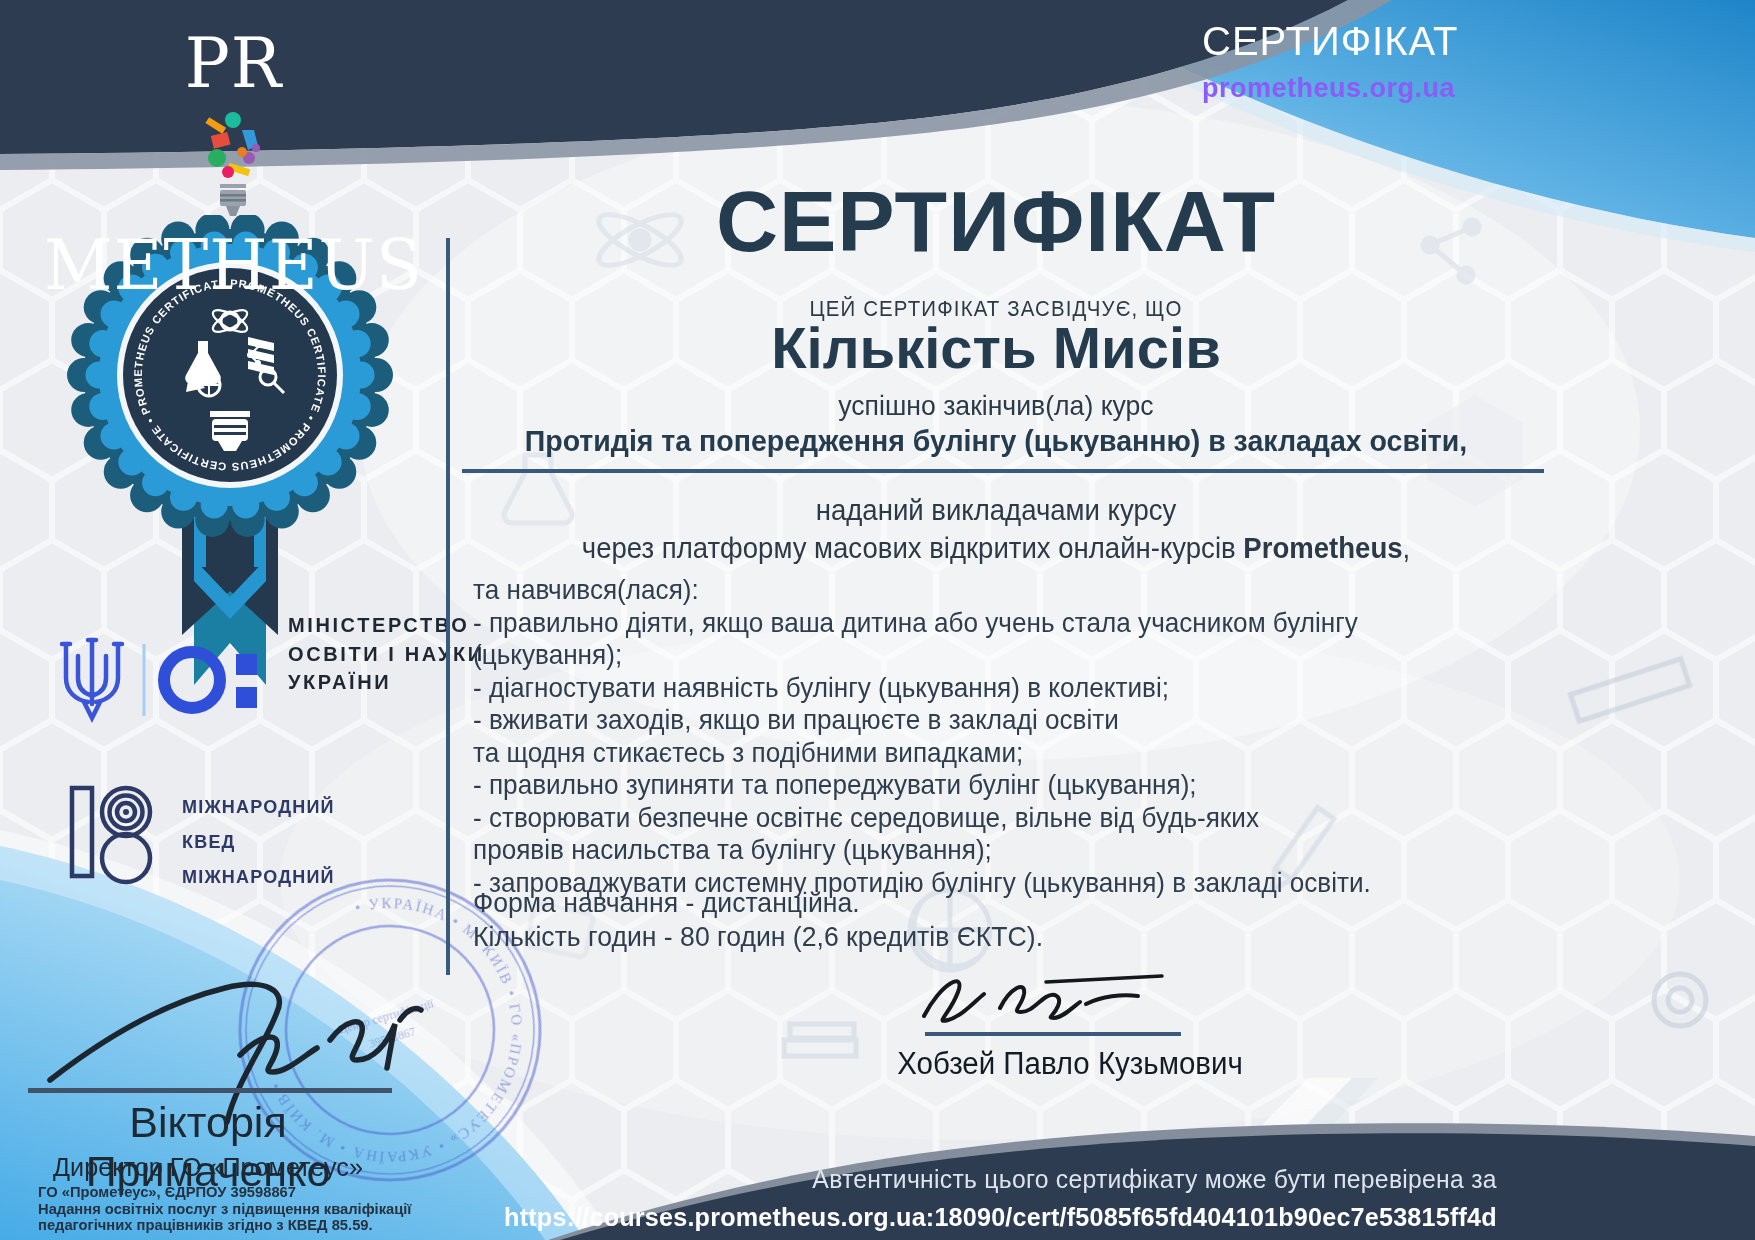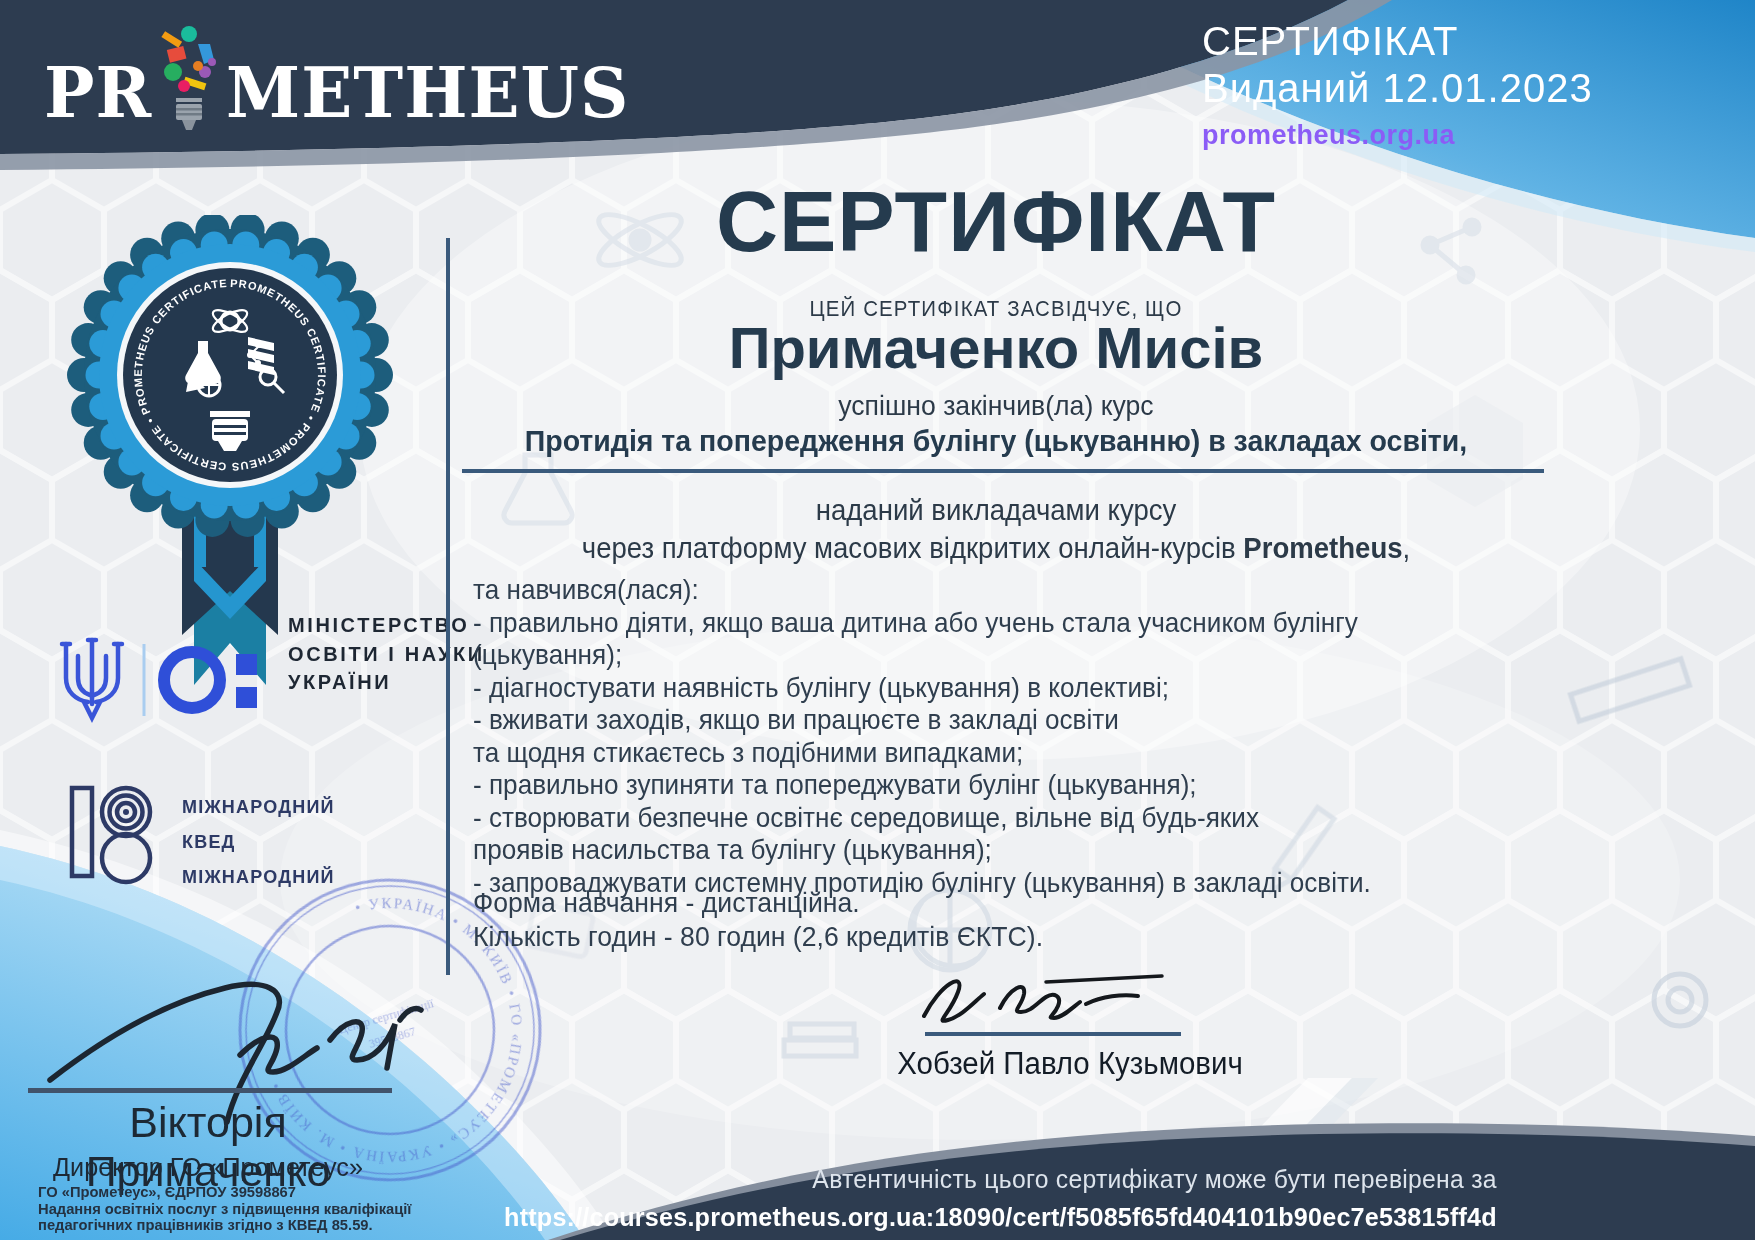--- a/index.html
+++ b/index.html
@@ -4,22 +4,22 @@
 <style>
   html,body{margin:0;padding:0;background:#4a4f57;}
   .stage{position:relative;width:1755px;height:1240px;overflow:hidden;background:#ecedef;
          font-family:"Liberation Sans",sans-serif;}
   .abs{position:absolute;}
   svg{display:block;}
   .ctr{text-align:center;}
   .navytxt{color:#253b4e;}
   .cond-c{transform:scaleX(.95);transform-origin:50% 0;}
   .cond-l{transform:scaleX(.95);transform-origin:0 0;}
-  .logo-row{display:flex;align-items:flex-end;color:#ffffff;
-            font-family:"DejaVu Serif","Liberation Serif",serif;font-weight:700;}
+  .logo-row{display:flex;align-items:center;color:#ffffff;
+            font-family:"DejaVu Serif","Liberation Serif",serif;font-weight:400;flex-direction:column;}
   .logo-word{font-size:67px;line-height:86px;letter-spacing:1px;transform:scaleY(1.04);transform-origin:top;}
   .tr-line{color:#ffffff;font-weight:400;font-size:40px;line-height:47px;letter-spacing:1px;}
   .tr-site{color:#8b5cf6;font-weight:700;font-size:27px;margin-top:8px;letter-spacing:.5px;}
   .title-main{font-size:86px;font-weight:800;letter-spacing:1px;line-height:1;}
   .attest{font-size:21.5px;letter-spacing:1.2px;color:#2c3a48;}
   .recipient{font-size:58px;font-weight:800;line-height:1.1;}
   .completed{font-size:28px;color:#2c3a48;}
   .course{font-size:30px;font-weight:700;}
   .provided{font-size:29px;color:#2c3a48;}
   .outcomes{font-size:27.5px;line-height:32.5px;color:#2f3e4e;}
@@ -304,31 +304,30 @@
       <rect x="22" y="84" width="26" height="16" rx="2" fill="#9aa3ad"></rect>
       <rect x="22" y="88" width="26" height="2.5" fill="#6f7a85"></rect>
       <rect x="22" y="93" width="26" height="2.5" fill="#6f7a85"></rect>
       <path d="M28,100 h14 l-4,10 h-6 z" fill="#8a939d"></path>
     </svg>
     <span class="logo-word">METHEUS</span>
   </div>
 
   <div class="abs" style="left:1202px;top:18px;z-index:6;">
     <div class="tr-line">СЕРТИФІКАТ</div>
-    <div class="tr-line">Виданий 12.01.2023</div>
     <div class="tr-site">prometheus.org.ua</div>
   </div>
 
   <div class="abs hline" style="left:446px;top:238px;width:3.5px;height:737px;z-index:5;"></div>
 
   <div class="abs ctr title-main navytxt" style="left:446px;top:178px;width:1100px;z-index:5;">СЕРТИФІКАТ</div>
 
   <div class="abs ctr attest cond-c" style="left:446px;top:297px;width:1100px;z-index:5;">ЦЕЙ СЕРТИФІКАТ ЗАСВІДЧУЄ, ЩО</div>
 
-  <div class="abs ctr recipient navytxt" style="left:446px;top:316px;width:1100px;z-index:5;">Примаченко Мисів</div>
+  <div class="abs ctr recipient navytxt" style="left:446px;top:316px;width:1100px;z-index:5;">Кількість Мисів</div>
 
   <div class="abs ctr completed cond-c" style="left:446px;top:390px;width:1100px;z-index:5;">успішно закінчив(ла) курс</div>
 
   <div class="abs ctr course navytxt cond-c" style="left:446px;top:424px;width:1100px;z-index:5;">Протидія та попередження булінгу (цькуванню) в закладах освіти,</div>
 
   <div class="abs hline" style="left:462px;top:469px;width:1082px;height:3.5px;z-index:5;"></div>
 
   <div class="abs ctr provided cond-c" style="left:446px;top:494px;width:1100px;z-index:5;">наданий викладачами курсу</div>
 
   <div class="abs ctr provided cond-c" style="left:446px;top:532px;width:1100px;z-index:5;">

